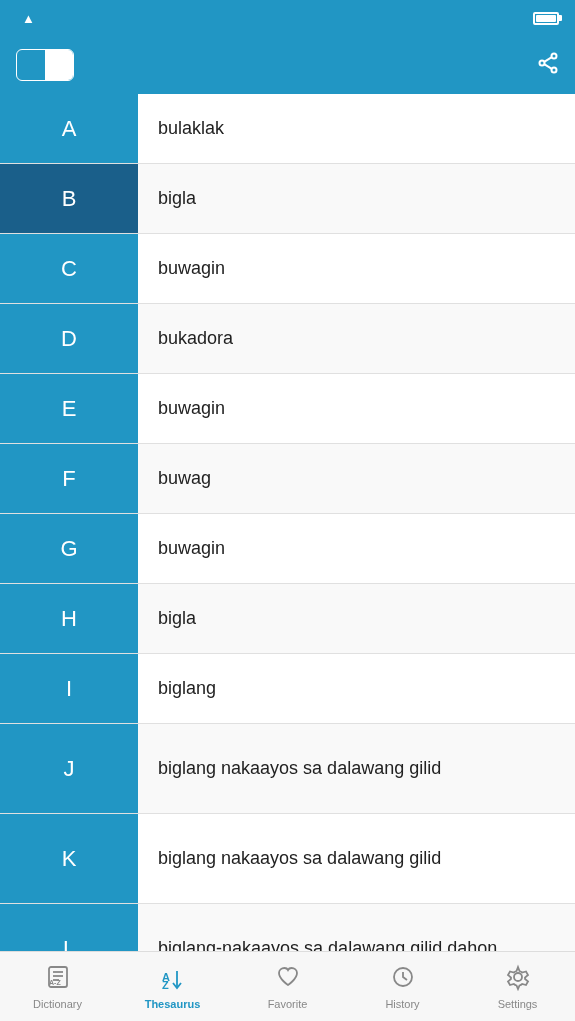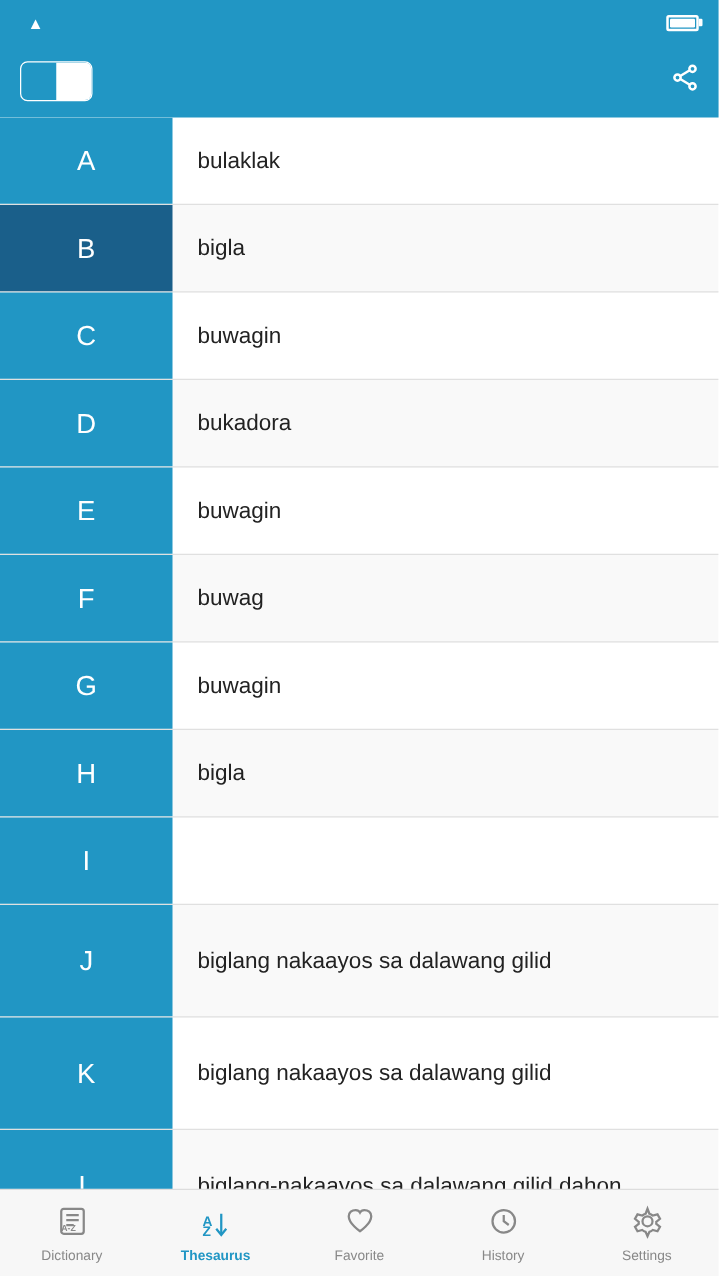--- a/index.html
+++ b/index.html
@@ -217,20 +217,21 @@
     <div class="alphabet-row">
       <div class="letter-cell">G</div>
       <div class="word-cell">buwagin</div>
     </div>
     <div class="alphabet-row alt-row">
       <div class="letter-cell">H</div>
       <div class="word-cell">bigla</div>
     </div>
     <div class="alphabet-row">
       <div class="letter-cell">I</div>
+      <div class="word-cell">biglang</div>
     </div>
     <div class="alphabet-row tall alt-row">
       <div class="letter-cell">J</div>
       <div class="word-cell">biglang nakaayos sa dalawang gilid</div>
     </div>
     <div class="alphabet-row tall">
       <div class="letter-cell">K</div>
       <div class="word-cell">biglang nakaayos sa dalawang gilid</div>
     </div>
     <div class="alphabet-row tall alt-row">

